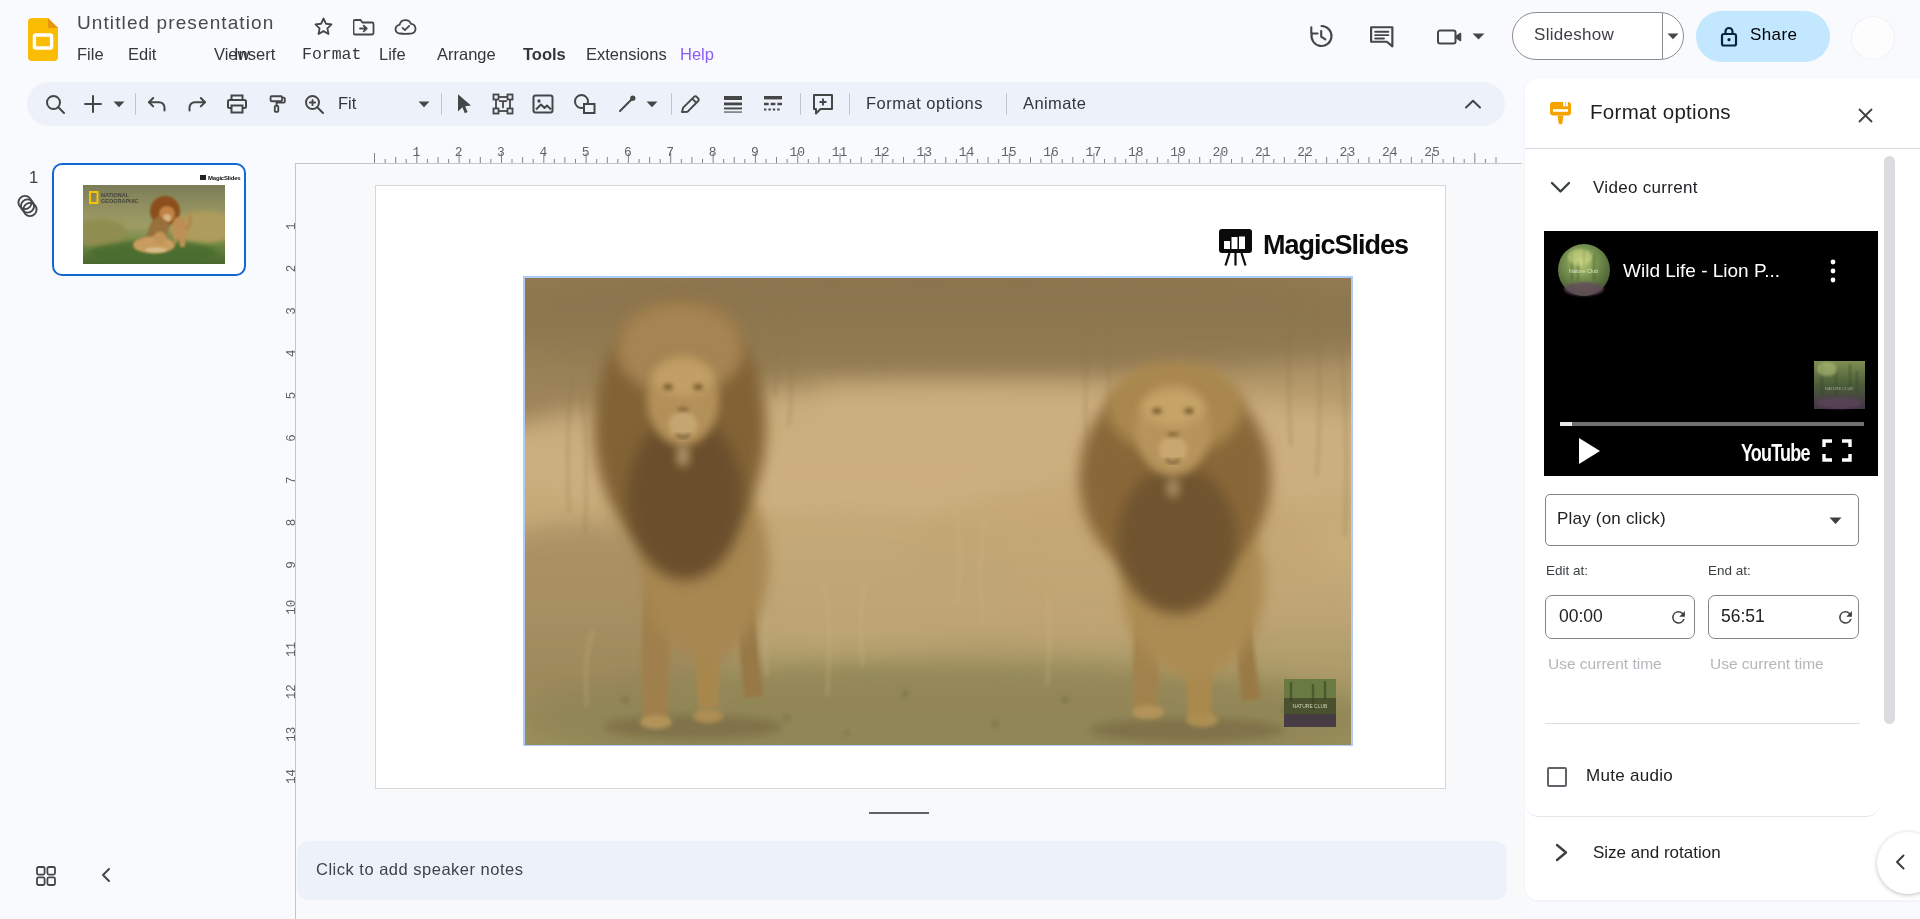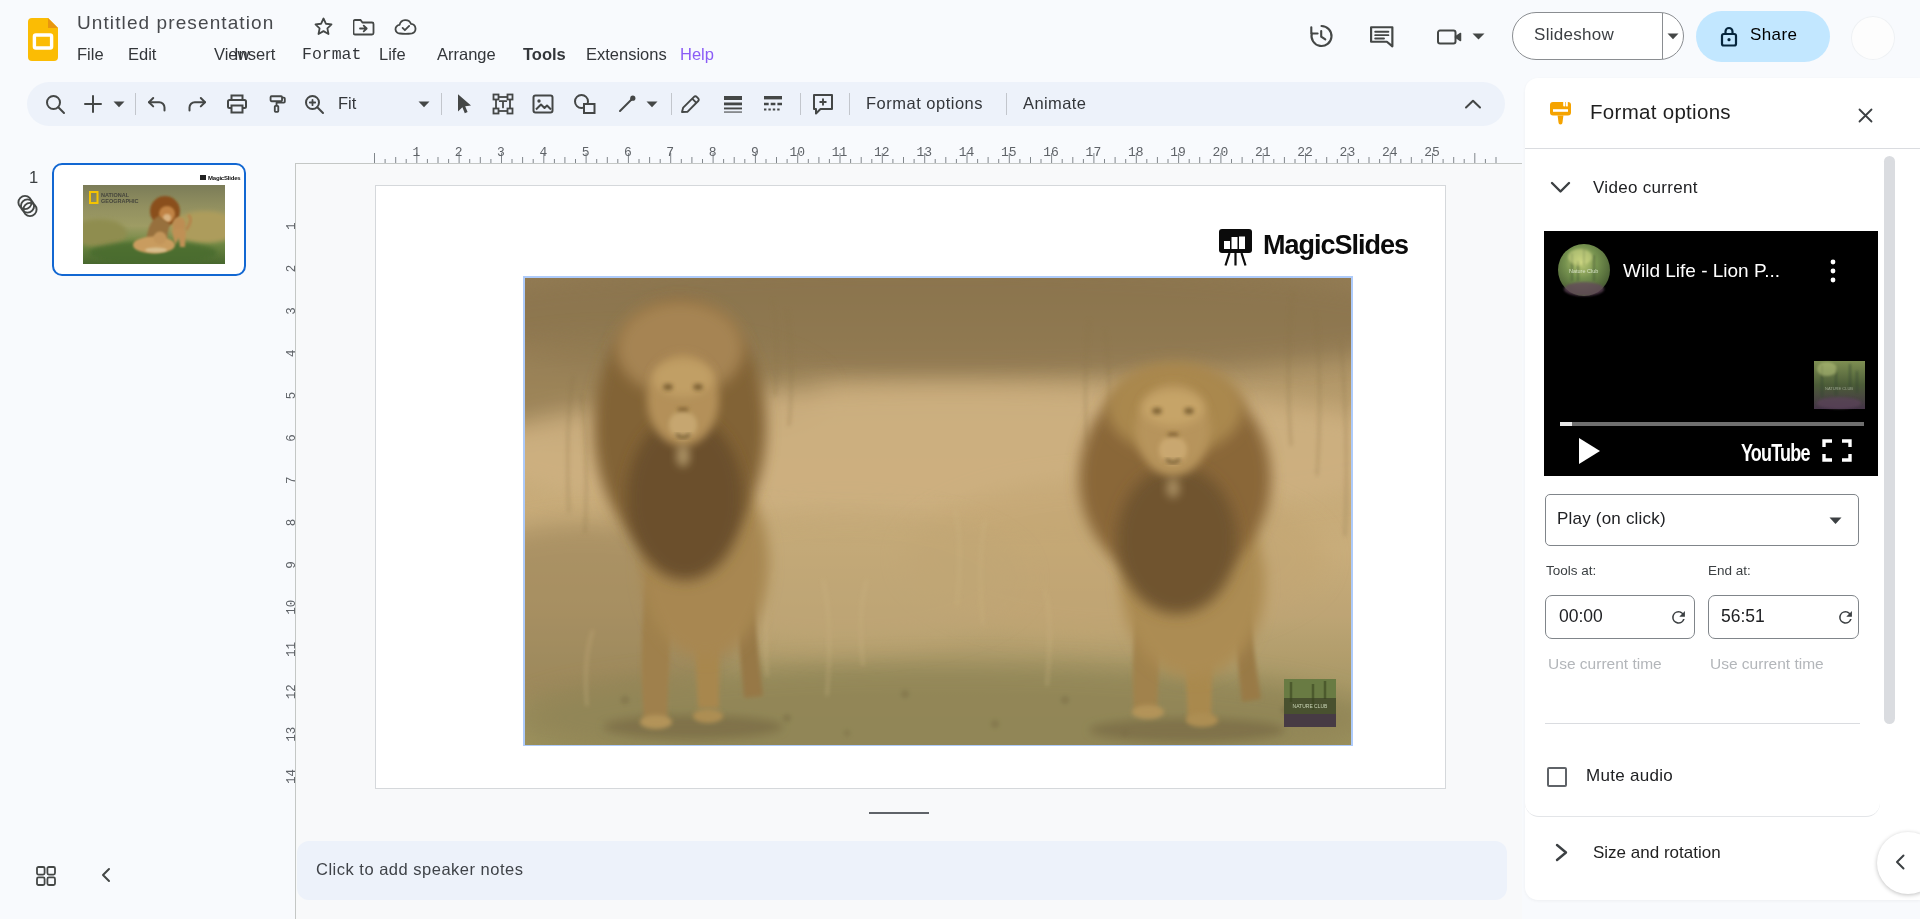--- a/index.html
+++ b/index.html
@@ -610,21 +610,21 @@
 <g transform="translate(280,210)">
 <path d="M0 6 V0 H8 M18 0 H26 V6 M26 13 V19 H18 M8 19 H0 V13" fill="none" stroke="#fff" stroke-width="3.4"></path>
 </g>
 </svg>
 <div class="ab" style="left:1741px;top:440px;font-size:23px;color:#fff;font-weight:700;white-space:nowrap;"><span style="display:inline-block;transform:scaleX(0.78);transform-origin:0 0;letter-spacing:-1px">YouTube</span></div>
 <div class="ab" style="left:1545px;top:494px;width:314px;height:52px;border:1px solid #80858a;border-radius:5px;background:#fff"></div>
 <div class="ab" style="left:1557px;top:509px;font-size:17px;color:#202124;font-weight:400;white-space:nowrap;"><span style="letter-spacing:0.2px">Play (on click)</span></div>
 <svg class="ab" style="left:1829px;top:517px" width="13" height="8" viewBox="0 0 13 8">
     <path d="M0.5 0.5 L6.5 7 L12.5 0.5 Z" fill="#3c4043"></path>
   </svg>
-<div class="ab" style="left:1546px;top:563px;font-size:13.5px;color:#3c4043;font-weight:400;white-space:nowrap;">Tools at:</div>
+<div class="ab" style="left:1546px;top:563px;font-size:13.5px;color:#3c4043;font-weight:400;white-space:nowrap;">Edit at:</div>
 <div class="ab" style="left:1708px;top:563px;font-size:13.5px;color:#3c4043;font-weight:400;white-space:nowrap;">End at:</div>
 <div class="ab" style="left:1545px;top:595px;width:150px;height:44px;border:1px solid #80858a;border-radius:7px;background:#fff"></div>
 <div class="ab" style="left:1559px;top:606px;font-size:17.5px;color:#202124;font-weight:400;white-space:nowrap;">00:00</div>
 <svg class="ab" style="left:1669px;top:608px" width="19" height="19" viewBox="0 0 19.6 19.6">
     <path d="M14.47 5.03A6.6 6.6 0 0 0 9.8 3.1a6.6 6.6 0 1 0 6.38 8.25h-1.72a4.95 4.95 0 1 1-4.66-6.6c1.37 0 2.59.57 3.48 1.47L10.63 8.9h5.78V3.12l-1.94 1.91z" fill="#3c4043"></path>
   </svg>
 <div class="ab" style="left:1708px;top:595px;width:151px;height:44px;border:1px solid #80858a;border-radius:7px;background:#fff"></div>
 <div class="ab" style="left:1721px;top:606px;font-size:17.5px;color:#202124;font-weight:400;white-space:nowrap;">56:51</div>
 <svg class="ab" style="left:1836px;top:608px" width="19" height="19" viewBox="0 0 19.6 19.6">
     <path d="M14.47 5.03A6.6 6.6 0 0 0 9.8 3.1a6.6 6.6 0 1 0 6.38 8.25h-1.72a4.95 4.95 0 1 1-4.66-6.6c1.37 0 2.59.57 3.48 1.47L10.63 8.9h5.78V3.12l-1.94 1.91z" fill="#3c4043"></path>

